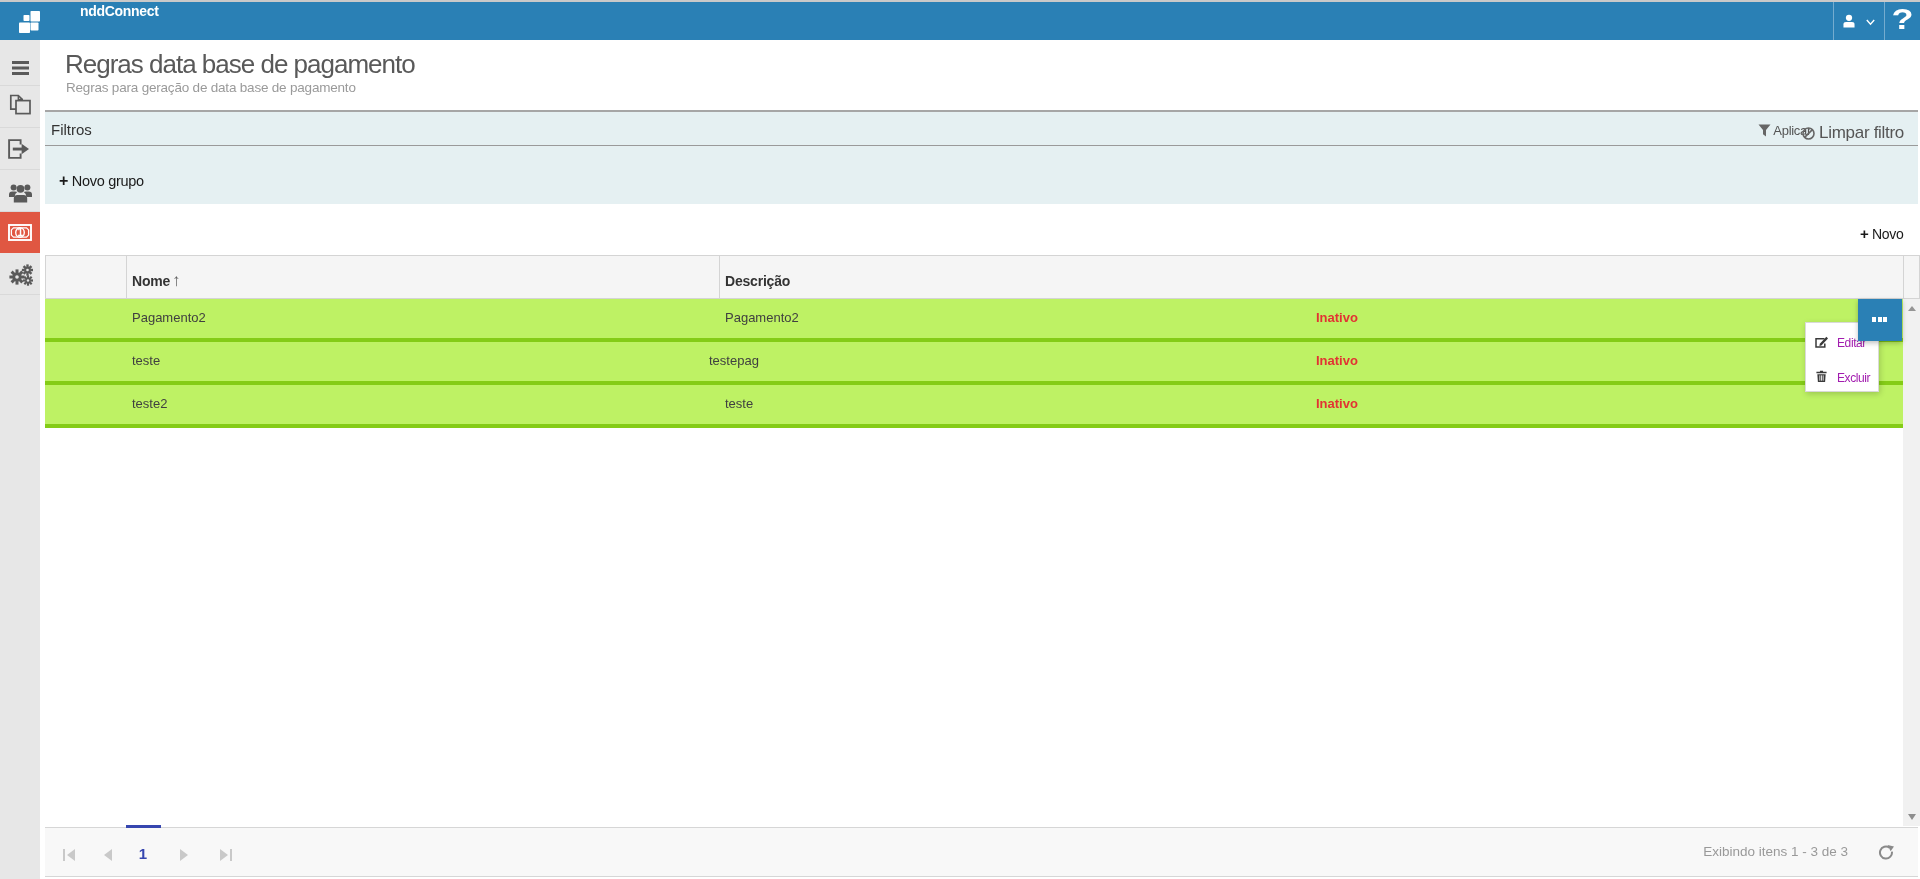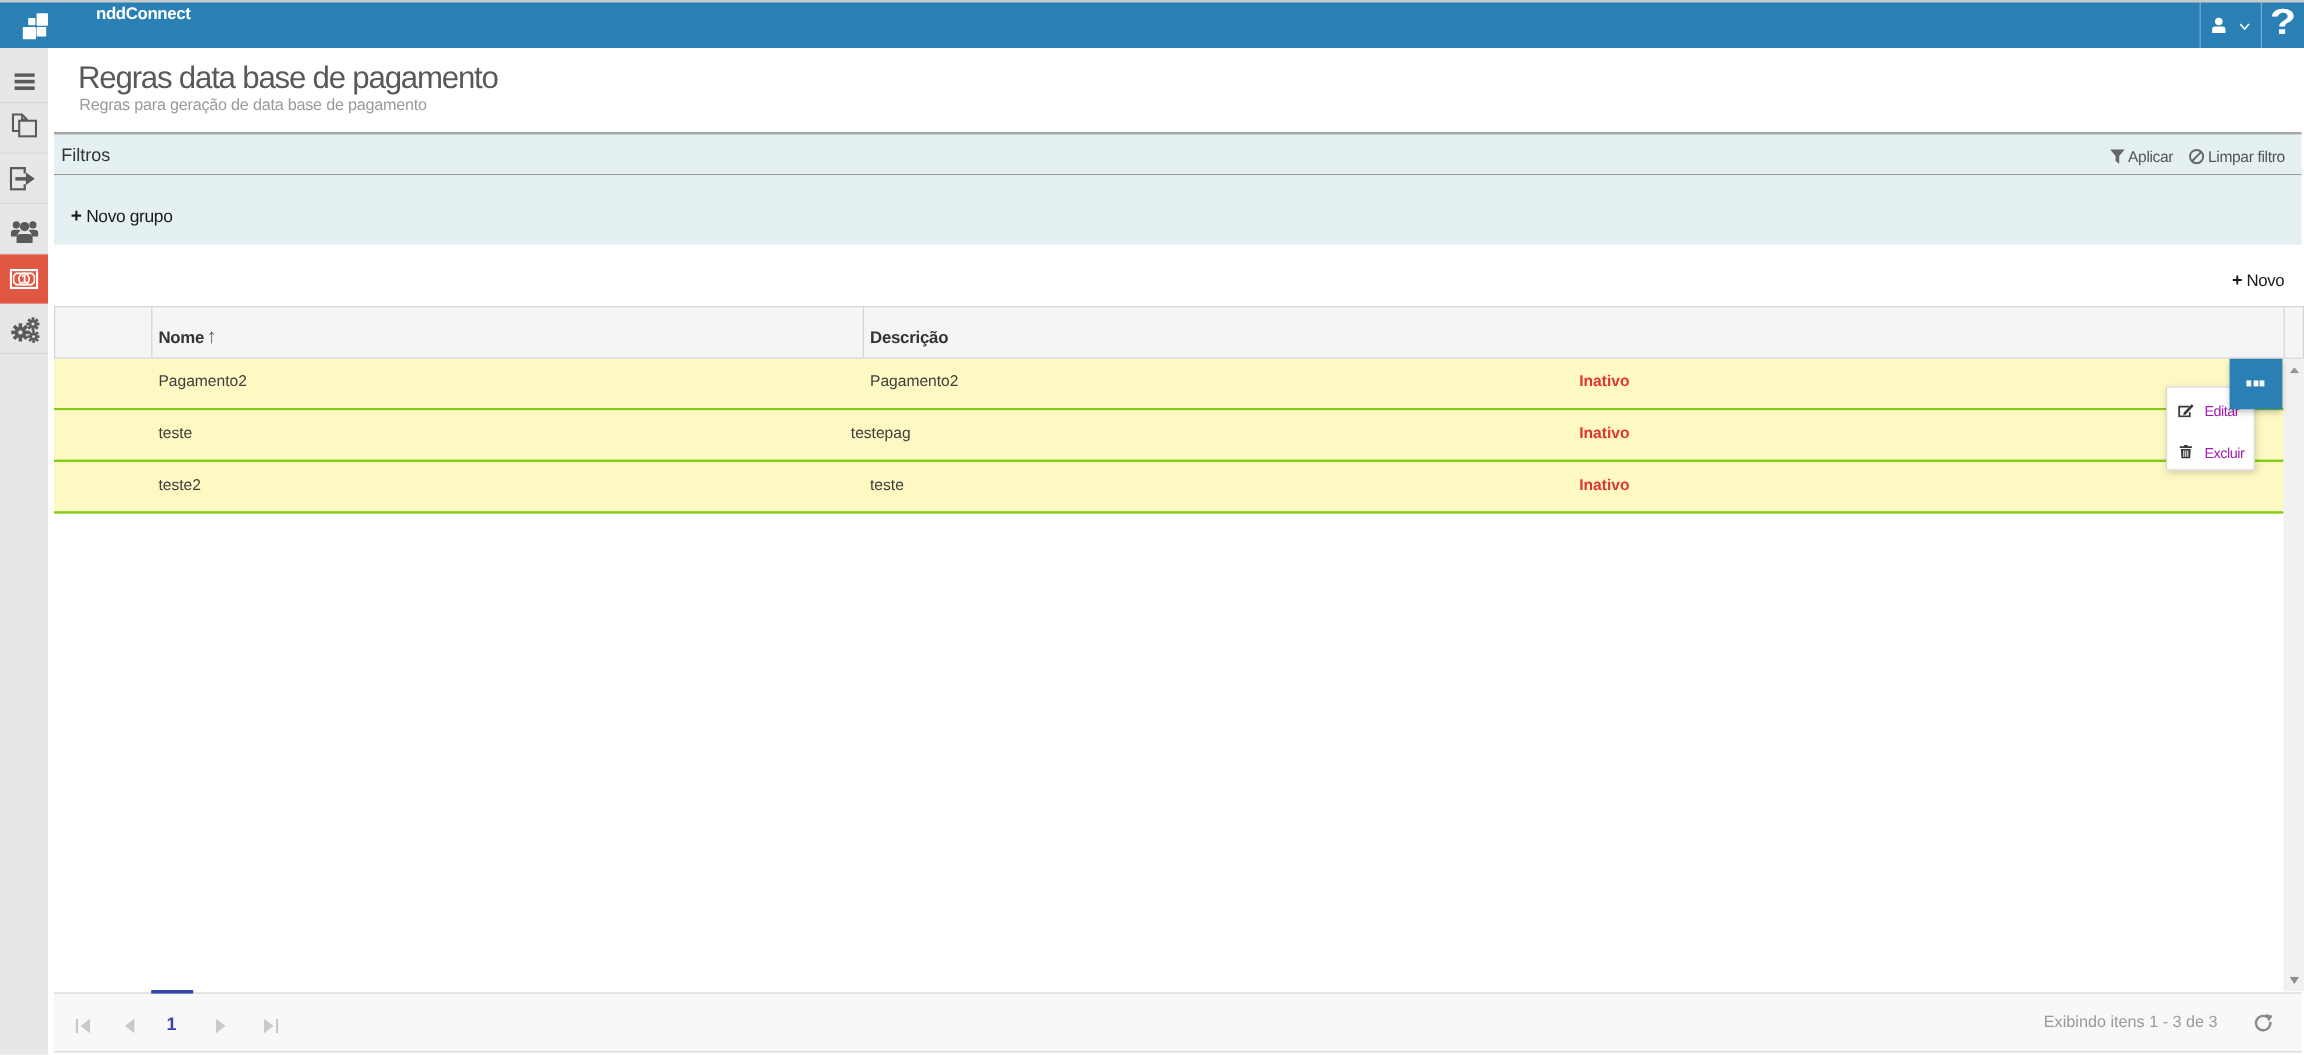--- a/index.html
+++ b/index.html
@@ -19,29 +19,29 @@
 .navred { background:#e05742; border-bottom:none; }
 
 
 #title { left:65px; top:49px; font-size:26px; color:#595959; letter-spacing:-1px; }
 #subtitle { left:66px; top:80px; font-size:13.5px; color:#9a9a9a; letter-spacing:-0.2px; }
 
 
 #filterbar { left:45px; top:110px; width:1873px; height:36px; background:#e5f0f2; border-top:2px solid #a6a6a6; border-bottom:1px solid #9a9a9a; }
 #filtros-label { left:51px; top:121px; font-size:15px; color:#333; }
 #aplicar { right:109px; top:123px; font-size:13px; color:#555; letter-spacing:-0.3px; }
-#limpar { right:16px; top:123px; font-size:13px; color:#555; letter-spacing:-0.3px; }
+#limpar { right:16px; top:123px; font-size:17px; color:#555; letter-spacing:-0.3px; }
 #novogrupobar { left:45px; top:146px; width:1873px; height:58px; background:#e5f0f2; }
 #novogrupo { left:59px; top:172px; font-size:14.5px; color:#1a1a1a; letter-spacing:-0.3px; }
 #novo { left:1860px; top:225px; font-size:14px; color:#1a1a1a; letter-spacing:-0.3px; }
 
 
 #gridhead { left:45px; top:255px; width:1875px; height:44px; background:#f5f5f5; border:1px solid #d4d4d4; }
 .hcell { top:0; height:42px; border-left:1px solid #d4d4d4; font-size:14px; font-weight:bold; color:#333; display:flex; align-items:center; padding-left:5px; padding-top:8px; letter-spacing:-0.2px; }
-.row { left:45px; width:1858px; height:43px; border-bottom:2px solid #84cc16; background:#fef9c3; }
+.row { left:45px; width:1858px; height:43px; border-bottom:4px solid #84cc16; background:#bef264; }
 .cell { position:absolute; top:0; height:42px; font-size:13px; color:#404040; display:flex; align-items:center; padding-left:6px; padding-bottom:5px; }
 .inativo { color:#e23333; font-weight:bold; }
 
 
 #sbar { left:1903px; top:299px; width:17px; height:527px; background:#f1f1f1; }
 
 
 #bluebtn { left:1858px; top:299px; width:44px; height:42px; background:#2a80b5; box-shadow:0 2px 5px rgba(0,0,0,0.25); }
 .dot { position:absolute; top:18px; width:4px; height:5px; background:#fff; }
 

